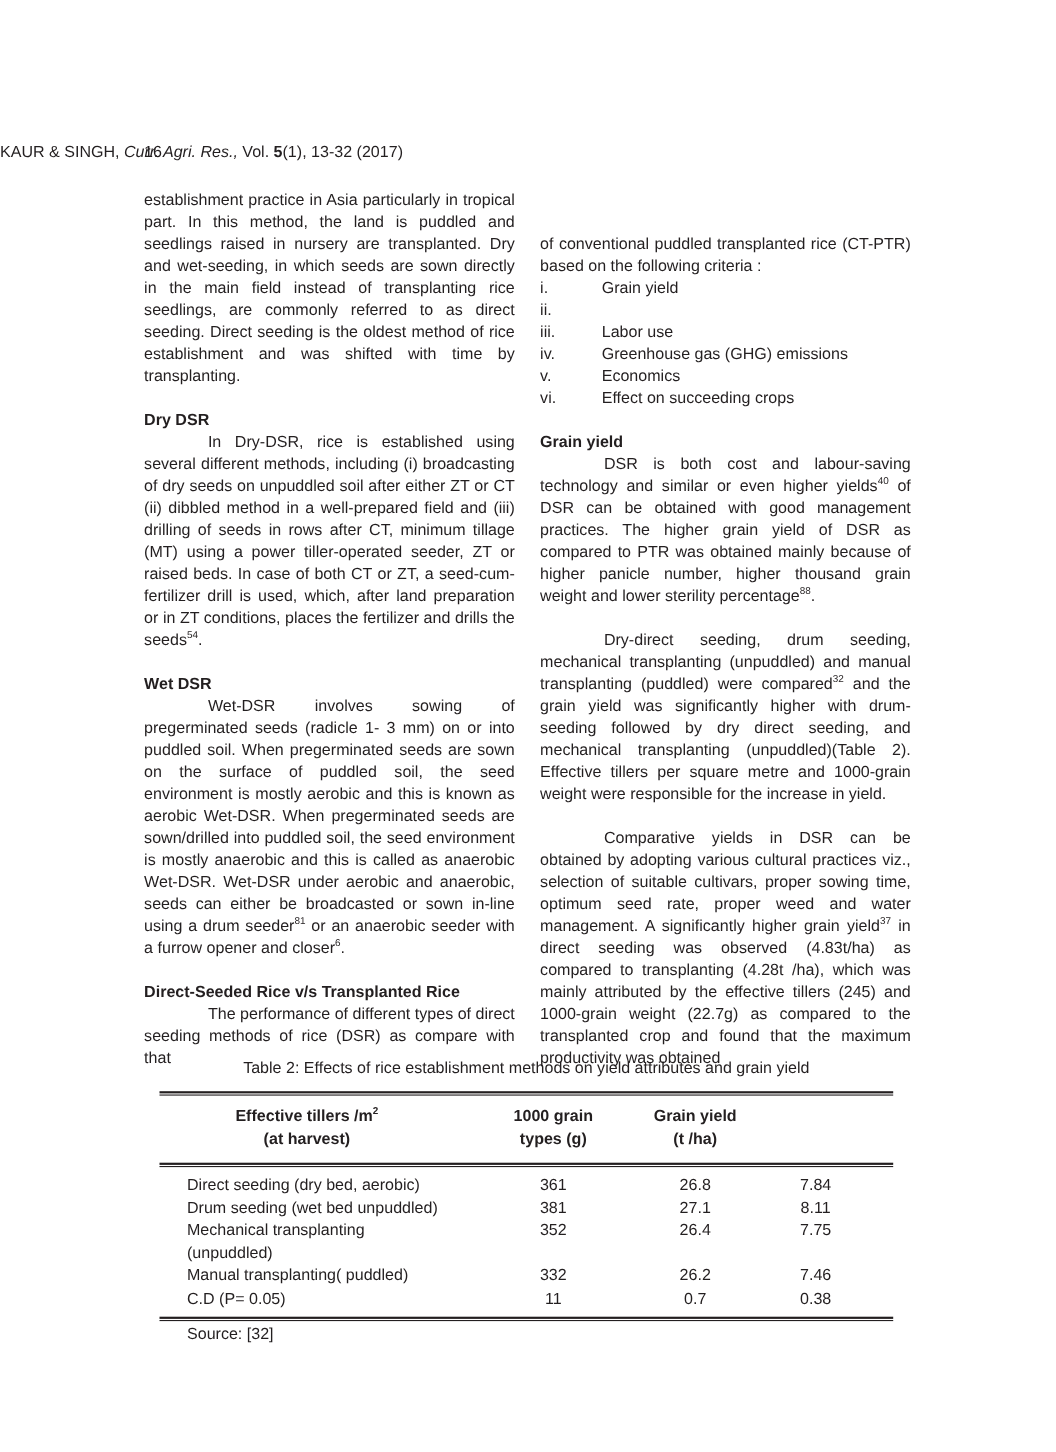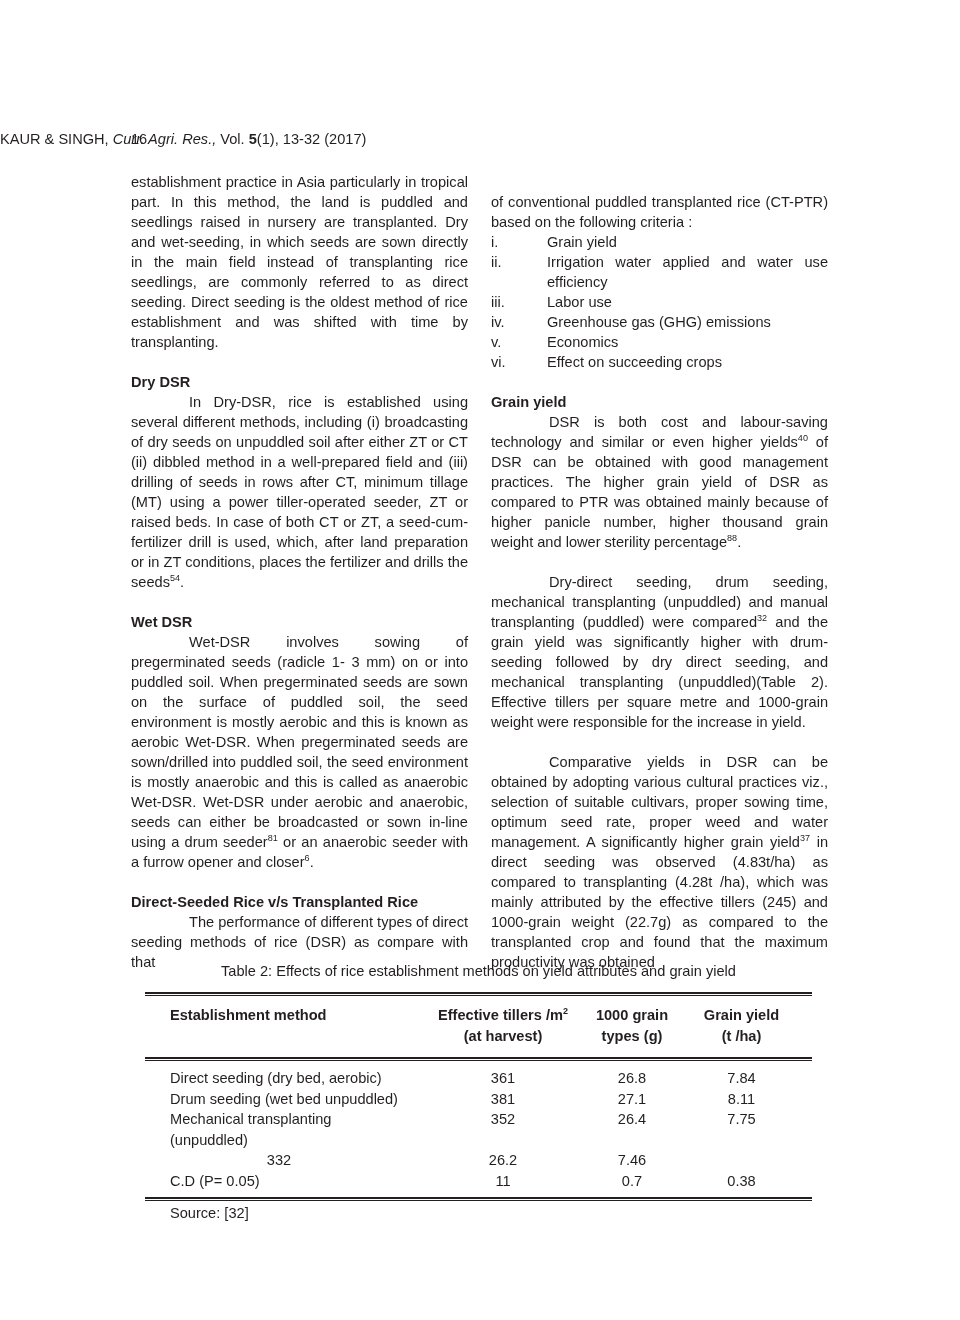--- a/index.html
+++ b/index.html
@@ -70,21 +70,20 @@
     <div class="col">
       <div class="para">of conventional puddled transplanted rice (CT-PTR) based on the following criteria :</div>
 
       <div>
         <div class="criteria-row">
           <span class="criteria-num">i.</span>
           <span class="criteria-text">Grain yield</span>
         </div>
         <div class="criteria-row">
           <span class="criteria-num">ii.</span>
-          <span class="criteria-text">Irrigation water applied and water use efficiency</span>
         </div>
         <div class="criteria-row">
           <span class="criteria-num">iii.</span>
           <span class="criteria-text">Labor use</span>
         </div>
         <div class="criteria-row">
           <span class="criteria-num">iv.</span>
           <span class="criteria-text">Greenhouse gas (GHG) emissions</span>
         </div>
         <div class="criteria-row">
@@ -104,21 +103,20 @@
     </div>
 
   </div>
 
   <div class="table-block">
     <div class="table-title">Table 2: Effects of rice establishment methods on yield attributes and grain yield</div>
 
     <div class="rule"></div>
 
     <div class="thead">
-      <div class="cell-method">Establishment method</div>
       <div class="cell-center">
         <div>Effective tillers /m<sup>2</sup></div>
         <div>(at harvest)</div>
       </div>
       <div class="cell-center">
         <div>1000 grain</div>
         <div>types (g)</div>
       </div>
       <div class="cell-center">
         <div>Grain yield</div>
@@ -141,20 +139,21 @@
         <div class="cell-center">27.1</div>
         <div class="cell-center">8.11</div>
       </div>
       <div class="trow">
         <div class="cell-method">Mechanical transplanting (unpuddled)</div>
         <div class="cell-center">352</div>
         <div class="cell-center">26.4</div>
         <div class="cell-center">7.75</div>
       </div>
       <div class="trow">
+        <div class="cell-method">Manual transplanting( puddled)</div>
         <div class="cell-center">332</div>
         <div class="cell-center">26.2</div>
         <div class="cell-center">7.46</div>
       </div>
       <div class="trow">
         <div class="cell-method">C.D (P= 0.05)</div>
         <div class="cell-center">11</div>
         <div class="cell-center">0.7</div>
         <div class="cell-center">0.38</div>
       </div>

